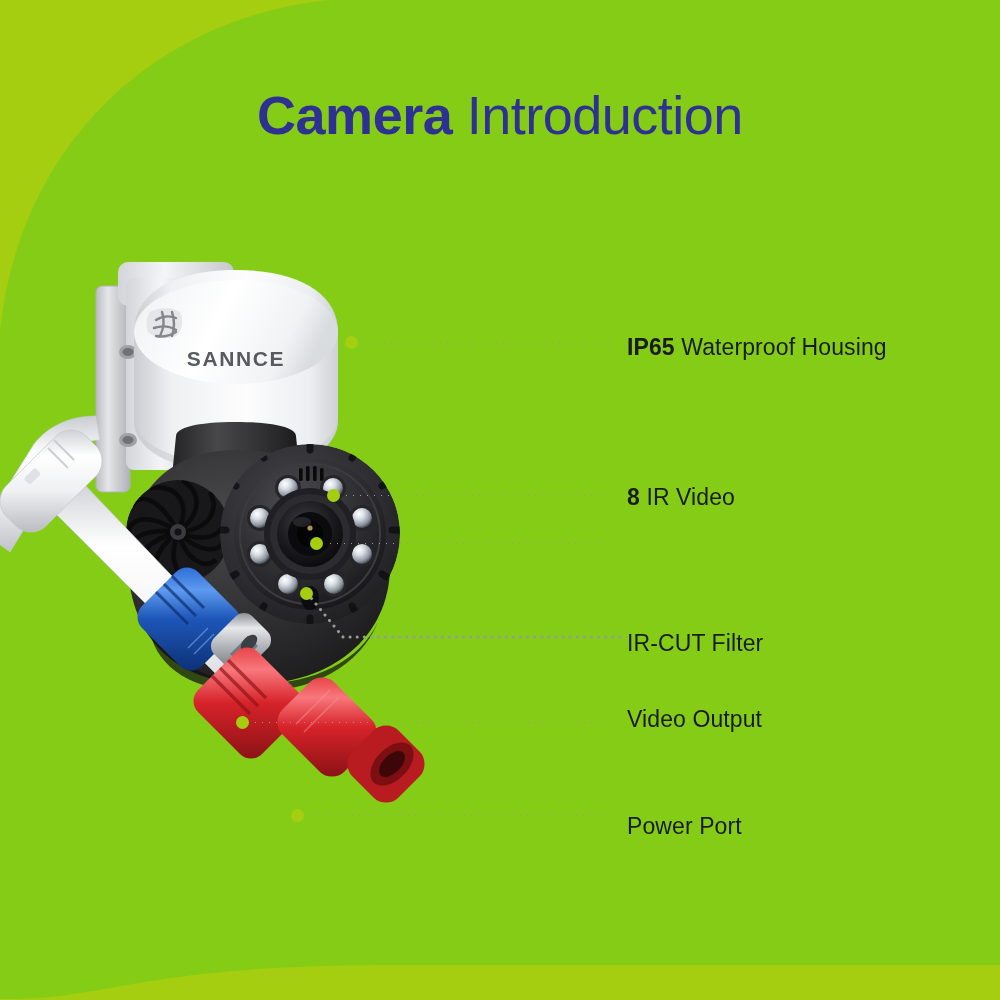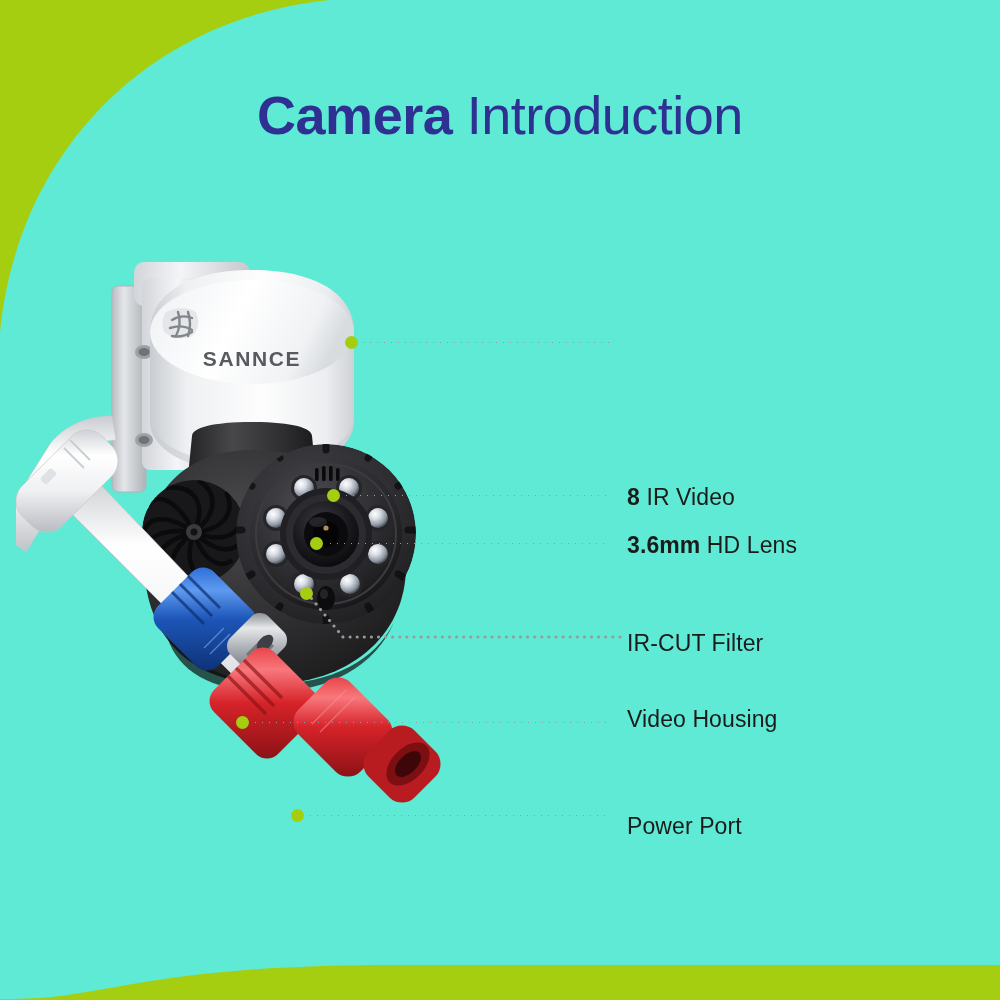--- a/index.html
+++ b/index.html
@@ -3,21 +3,21 @@
 <meta charset="utf-8">
 <style>
   html,body{margin:0;padding:0;}
   body{
     width:1000px;height:1000px;
     background:#ffffff;
     font-family:"Liberation Sans", sans-serif;
     overflow:hidden;
     position:relative;
   }
-  #stage{position:absolute;left:0;top:0;width:1000px;height:1000px;overflow:hidden;background:#5eead4;}
+  #stage{position:absolute;left:0;top:0;width:1000px;height:1000px;overflow:hidden;background:#84cc16;}
 
   
   .deco{position:absolute;pointer-events:none;}
 
   
   #title{
     position:absolute;left:0;top:83px;width:1000px;text-align:center;
     font-size:54px;line-height:64px;letter-spacing:-0.5px;white-space:nowrap;
   }
   #title .t-bold{font-weight:bold;}
@@ -28,21 +28,21 @@
   .callout .b{font-weight:bold;}
   .callout .n{font-weight:400;}
 
   
   .leader{position:absolute;height:3px;
     background-image:radial-gradient(circle closest-side,#9a9a9a 46%,rgba(0,0,0,0) 47%);
     background-size:7px 3px;background-repeat:repeat-x;}
   .gdot{position:absolute;width:13px;height:13px;border-radius:50%;background:var(--green,#A5CE11);}
 
   
-  #photo{position:absolute;left:16px;top:240px;width:620px;height:680px;}
+  #photo{position:absolute;left:0;top:240px;width:620px;height:680px;}
   #photo svg{display:block;}
 </style>
 </head>
 <body>
 
 <div id="stage">
 
   <svg class="deco" style="left:0;top:0;width:360px;height:360px;" viewBox="0 0 360 360">
     <path d="M0,0 L330,0 C150,18 18,150 0,332 Z" fill="#A5CE11"></path>
   </svg>
@@ -354,34 +354,34 @@
     <path d="M12,8 L48,52 L325,52" fill="none" stroke="#9a9a9a" stroke-width="3" stroke-linecap="round" stroke-dasharray="0.1 7"></path>
   </svg>
   <div class="gdot" style="left: 300px; top: 587px; background: rgb(165, 206, 17);"></div>
 
   <div class="leader" style="left:252px;top:721px;width:358px;"></div>
   <div class="gdot" style="left: 236px; top: 716px; background: rgb(165, 206, 17);"></div>
 
   <div class="leader" style="left:307px;top:814px;width:303px;"></div>
   <div class="gdot" style="left: 291px; top: 809px; background: rgb(165, 206, 17);"></div>
 
+  <div class="callout" style="left:627px;top:334px;">
+    <span class="b">IP65</span><span class="n"> Waterproof Housing</span>
+  </div>
 
   <div class="callout" style="left:627px;top:484px;">
     <span class="b">8</span><span class="n"> IR Video</span>
   </div>
 
-  <div class="callout" style="left:627px;top:532px;">
-    <span class="b">3.6mm</span><span class="n"> HD Lens</span>
-  </div>
 
   <div class="callout" style="left:627px;top:630px;text-align:right;">
     <span class="n">IR-CUT Filter</span>
   </div>
 
   <div class="callout" style="left:627px;top:706px;">
-    <span class="n">Video Housing</span>
+    <span class="n">Video Output</span>
   </div>
 
   <div class="callout" style="left:627px;top:813px;">
     <span class="n">Power Port</span>
   </div>
 
 </div>
 
 </body></html>

